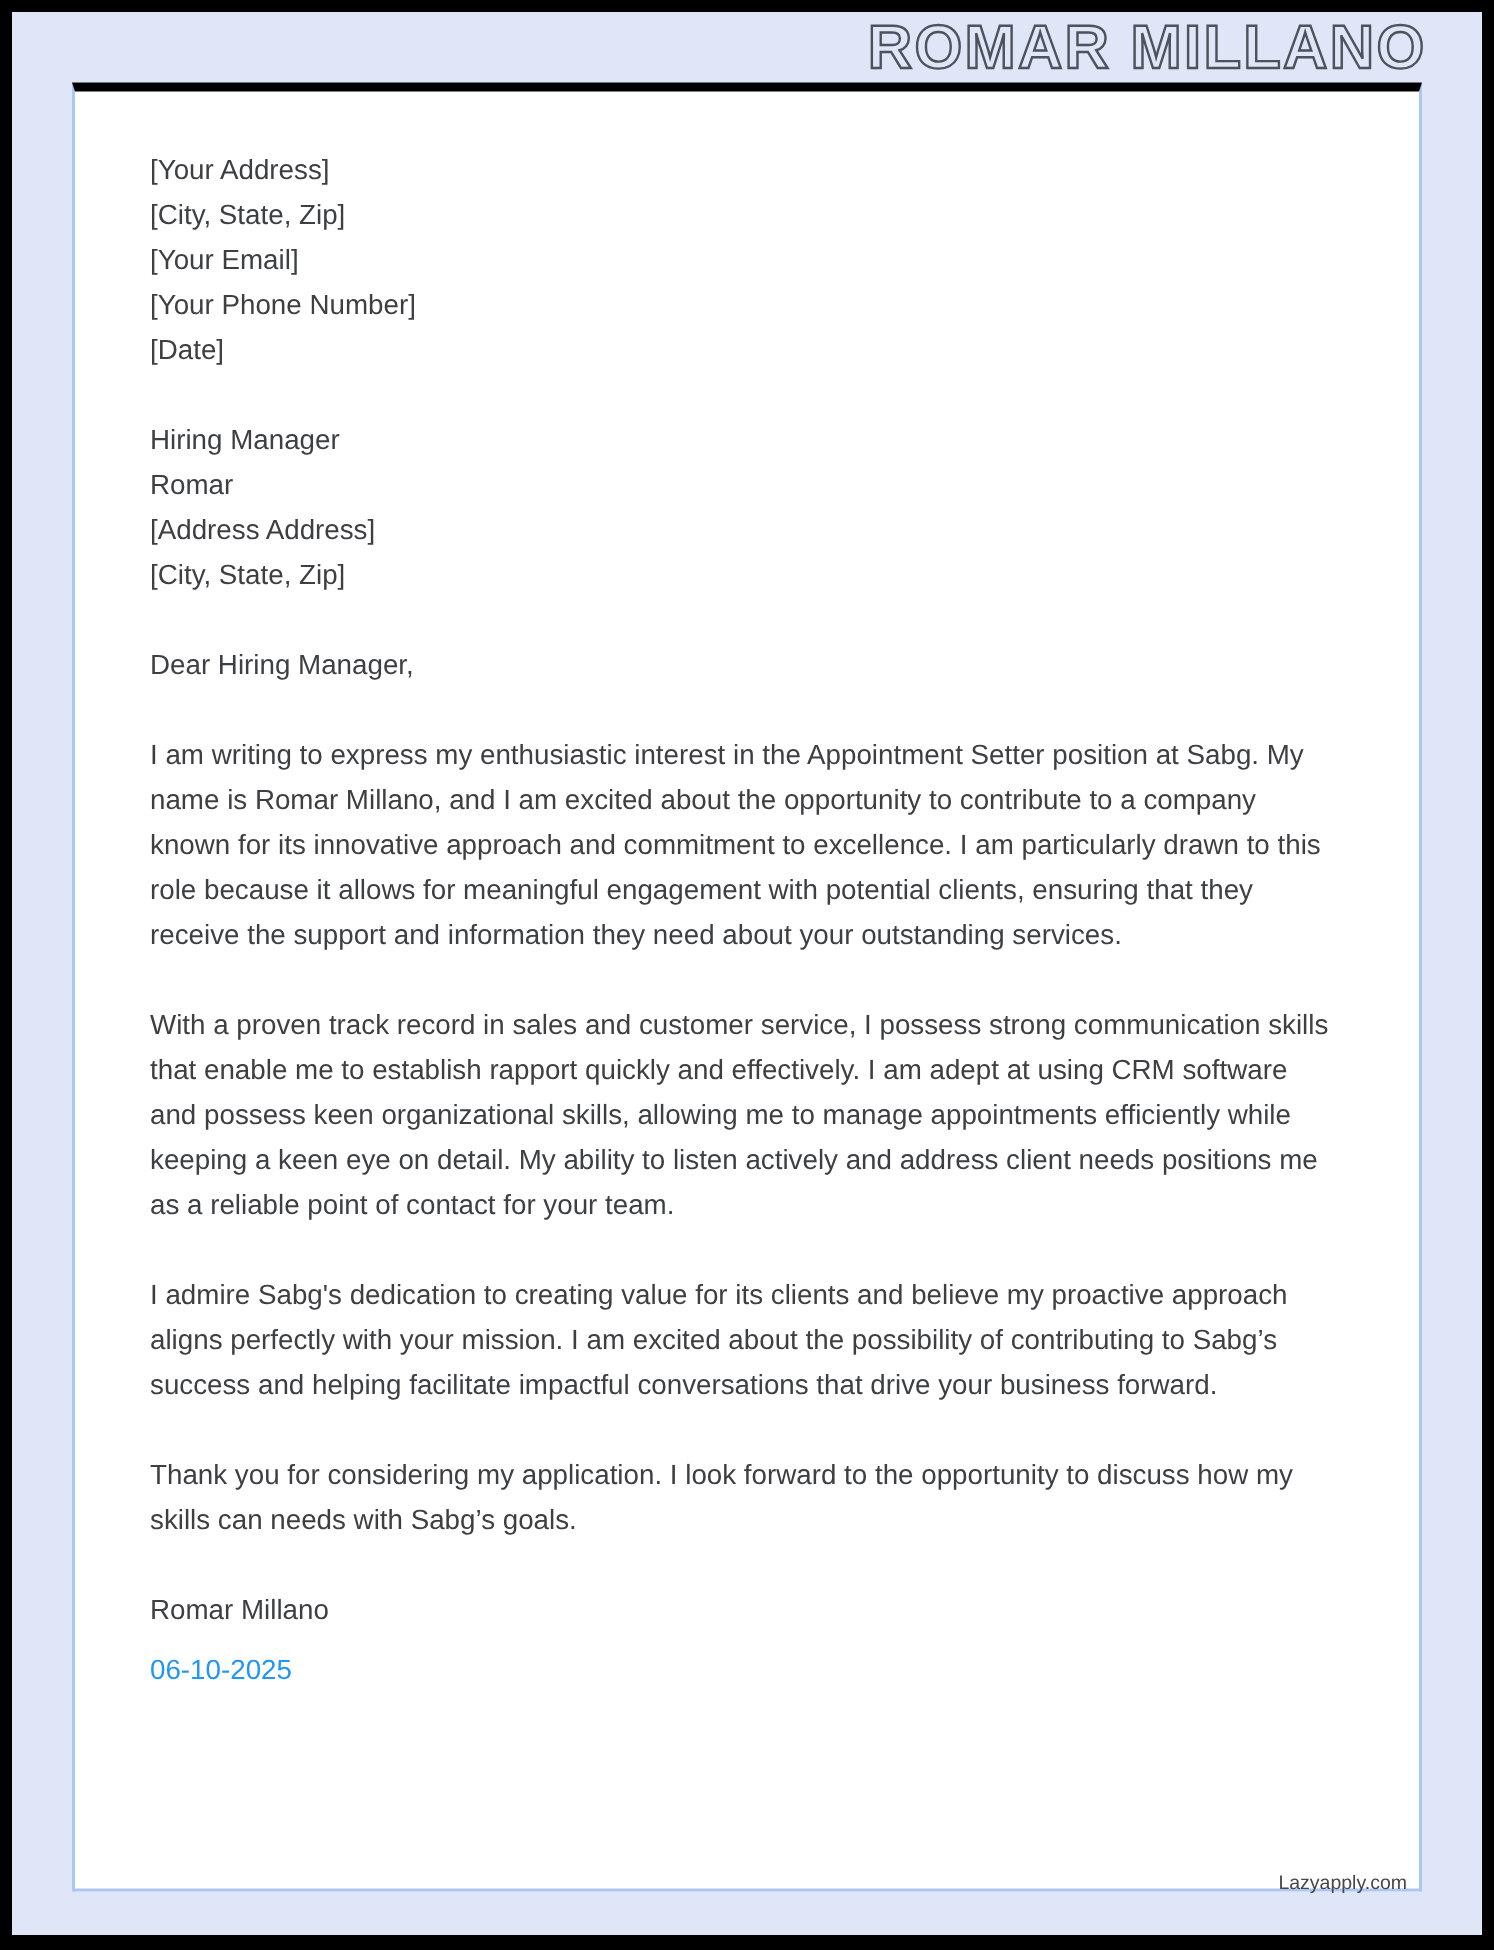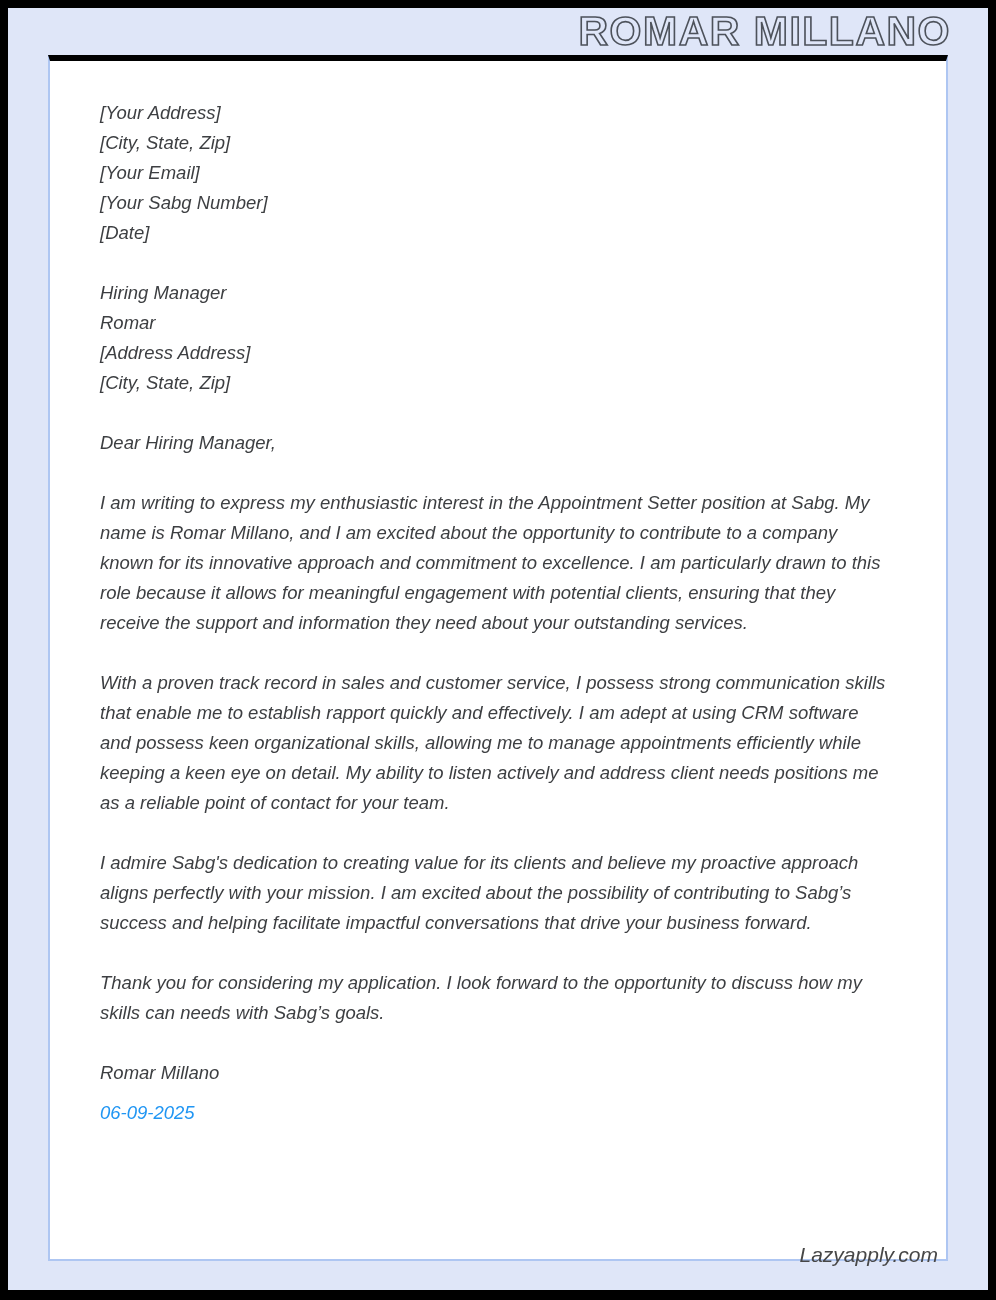--- a/index.html
+++ b/index.html
@@ -43,75 +43,74 @@
     width: 900px;
     height: 1206px;
     background: #ffffff;
     border: 2px solid #aec6f2;
     border-top: 6px solid #000000;
     padding: 37px 56px 0 50px;
     position: relative;
     color: #3d3f42;
     font-size: 18.5px;
     line-height: 30px;
-    font-style: italic;
   }
   .block { margin-top: 30px; }
   .block.first { margin-top: 0; }
   .letter p { margin-top: 30px; max-width: 800px; }
   .date-line {
     margin-top: 10px;
     color: #2196f3;
     cursor: pointer;
   }
   .watermark {
     position: absolute;
     right: 8px;
     bottom: -6px;
-    font-size: 21px;
+    font-size: 13px;
     line-height: 20px;
     color: #474747;
   }
 </style>
 </head>
 <body>
 
 <div class="frame">
   <div class="page">
 
     <div class="header-band">
       <div class="header-name">ROMAR MILLANO</div>
     </div>
 
     <div class="letter">
 
       <div class="block first">
         <div>[Your Address]</div>
         <div>[City, State, Zip]</div>
         <div>[Your Email]</div>
-        <div>[Your Sabg Number]</div>
+        <div>[Your Phone Number]</div>
         <div>[Date]</div>
       </div>
 
       <div class="block">
         <div>Hiring Manager</div>
         <div>Romar</div>
         <div>[Address Address]</div>
         <div>[City, State, Zip]</div>
       </div>
 
       <div class="block">Dear Hiring Manager,</div>
 
       <p>I am writing to express my enthusiastic interest in the Appointment Setter position at Sabg. My name is Romar Millano, and I am excited about the opportunity to contribute to a company known for its innovative approach and commitment to excellence. I am particularly drawn to this role because it allows for meaningful engagement with potential clients, ensuring that they receive the support and information they need about your outstanding services.</p>
       <p>With a proven track record in sales and customer service, I possess strong communication skills that enable me to establish rapport quickly and effectively. I am adept at using CRM software and possess keen organizational skills, allowing me to manage appointments efficiently while keeping a keen eye on detail. My ability to listen actively and address client needs positions me as a reliable point of contact for your team.</p>
       <p>I admire Sabg's dedication to creating value for its clients and believe my proactive approach aligns perfectly with your mission. I am excited about the possibility of contributing to Sabg’s success and helping facilitate impactful conversations that drive your business forward.</p>
       <p>Thank you for considering my application. I look forward to the opportunity to discuss how my skills can needs with Sabg’s goals.</p>
 
 
       <div class="block">Romar Millano</div>
 
-      <div class="date-line">06-09-2025</div>
+      <div class="date-line">06-10-2025</div>
 
       <div class="watermark">Lazyapply.com</div>
     </div>
 
   </div>
 </div>
 
 </body></html>

